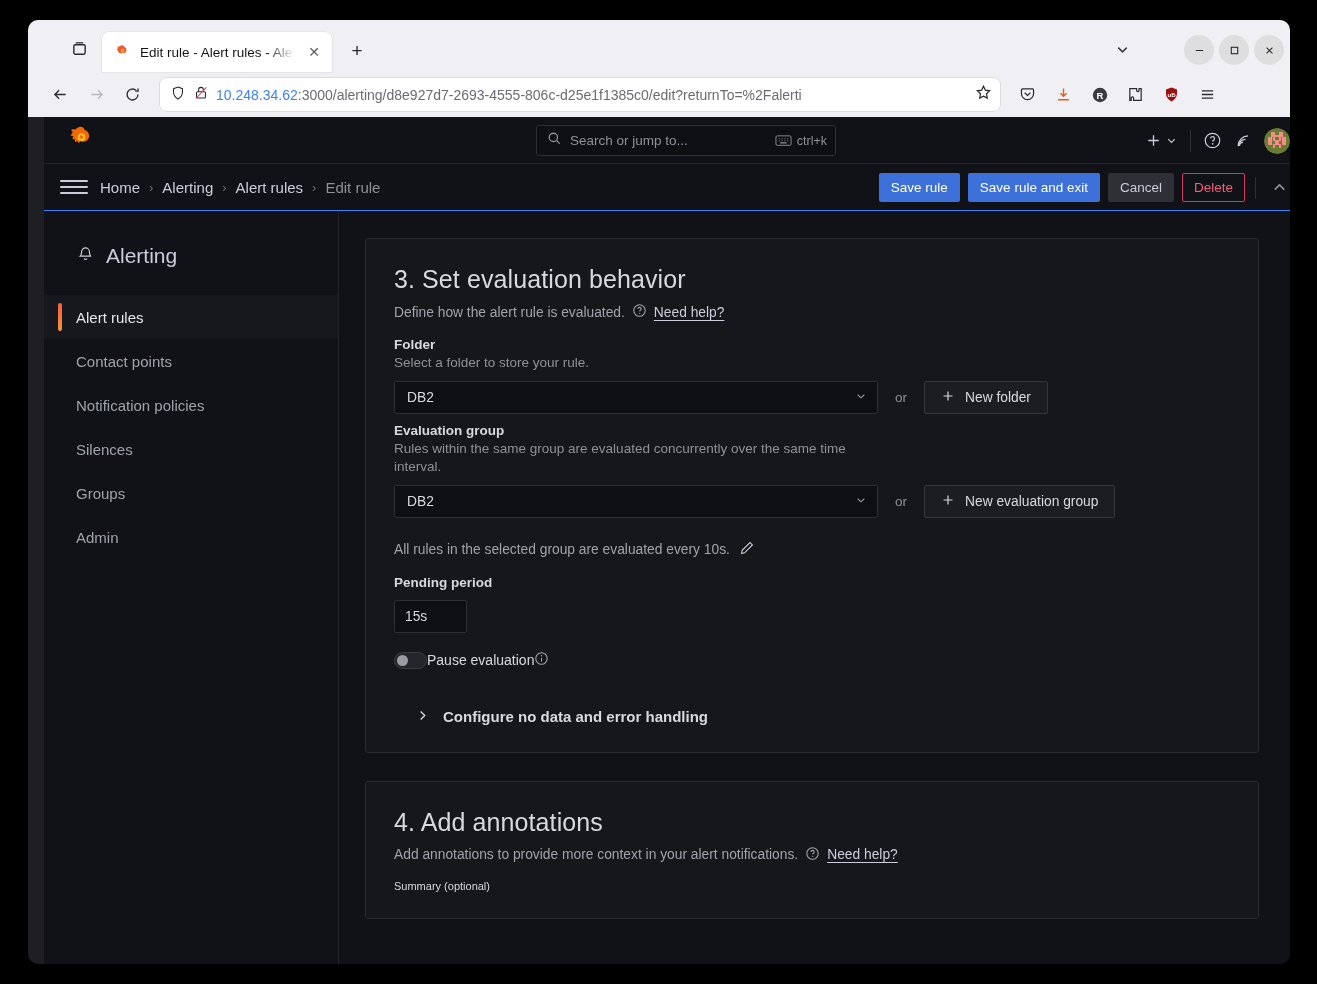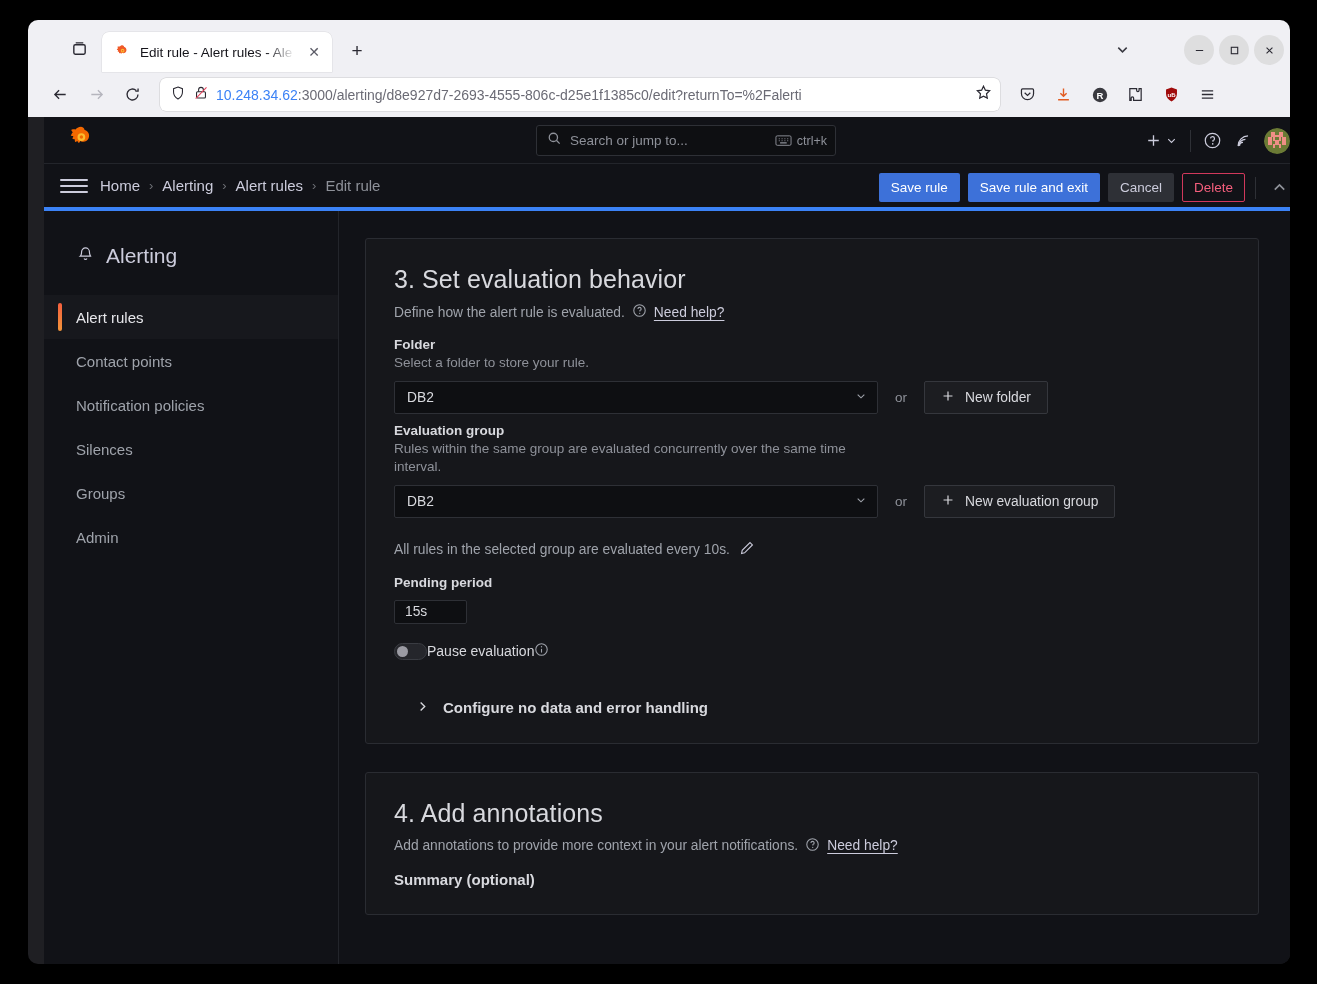--- a/index.html
+++ b/index.html
@@ -163,21 +163,21 @@
     width: 26px; height: 26px; border-radius: 50%;
     overflow: hidden; flex: none;
   }
 
   
   #crumbbar {
     height: 47px;
     display: flex; align-items: center;
     padding: 0 14px 0 16px;
     gap: 12px;
-    border-bottom: 4px solid #3b82f6;
+    border-bottom: 1px solid #3b82f6;
     position: relative;
   }
   #menu-toggle { width: 28px; height: 28px; display: flex; flex-direction: column; justify-content: center; gap: 4px; }
   #menu-toggle i { display: block; height: 2px; background: #ccccdc; border-radius: 1px; }
   #breadcrumb { display: flex; align-items: center; gap: 9px; font-size: 15px; }
   #breadcrumb a { color: #ccccdc; text-decoration: none; }
   #breadcrumb .sep { color: #6e7076; font-size: 13px; }
   #breadcrumb .current { color: #8e9199; }
   #crumb-actions {
     position: absolute; right: 14px; top: 0; height: 47px;
@@ -281,21 +281,21 @@
     font-size: 13.8px;
     display: flex; align-items: center; gap: 10px;
   }
   .interval-note {
     margin-top: 22px;
     font-size: 13.8px; color: #9fa3ab;
     display: flex; align-items: center; gap: 9px;
   }
   .input-small {
     margin-top: 10px;
-    width: 73px; height: 24px;
+    width: 73px; height: 33px;
     background: #0e0f12;
     border: 1px solid #2e3036;
     border-radius: 2px;
     display: flex; align-items: center;
     padding: 0 10px;
     font-size: 13.8px; color: #d8d9de;
   }
   .toggle-row { margin-top: 18px; display: flex; align-items: center; }
   .switch {
     width: 33px; height: 17px;
@@ -310,21 +310,21 @@
     background: #9b9ba3;
     display: block;
   }
   .toggle-label { font-size: 14px; color: #d8d9de; }
   .collapse-row {
     margin-top: 38px;
     display: flex; align-items: center; gap: 14px;
     padding-left: 22px;
   }
   .collapse-label { font-size: 15px; color: #d8d9de; font-weight: bold; }
-  .annot-sub { font-size: 15px; color: #d8d9de; font-weight: bold; }
+  .annot-sub { font-size: 11px; color: #d8d9de; font-weight: normal; }
 
   
   #page-scrollbar {
     position: absolute; right: 0; top: 0;
     width: 14px; height: 847px;
     background: #111217;
     border-left: 1px solid #1c1d22;
   }
   #page-scrollbar .thumb {
     position: absolute;

